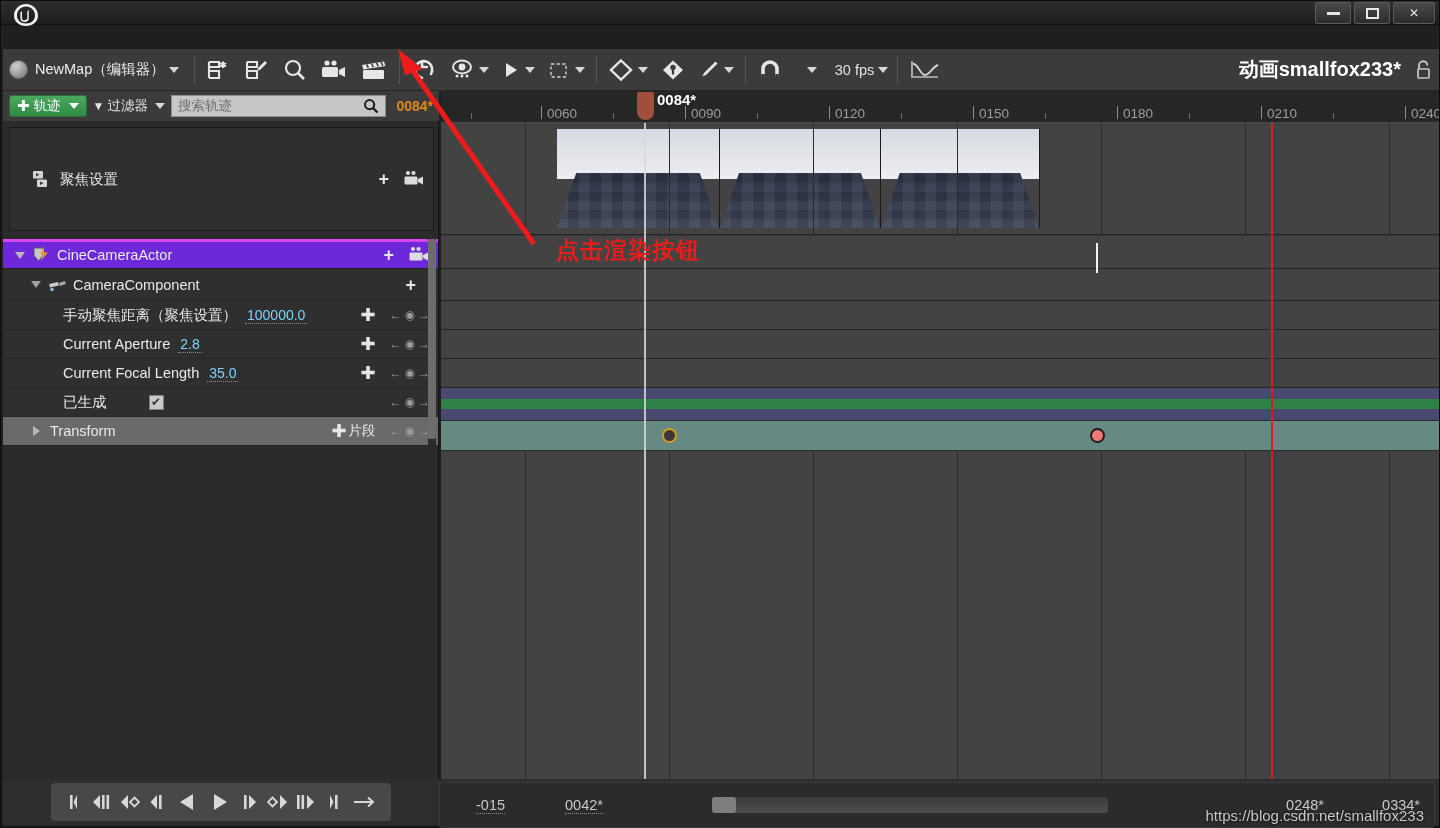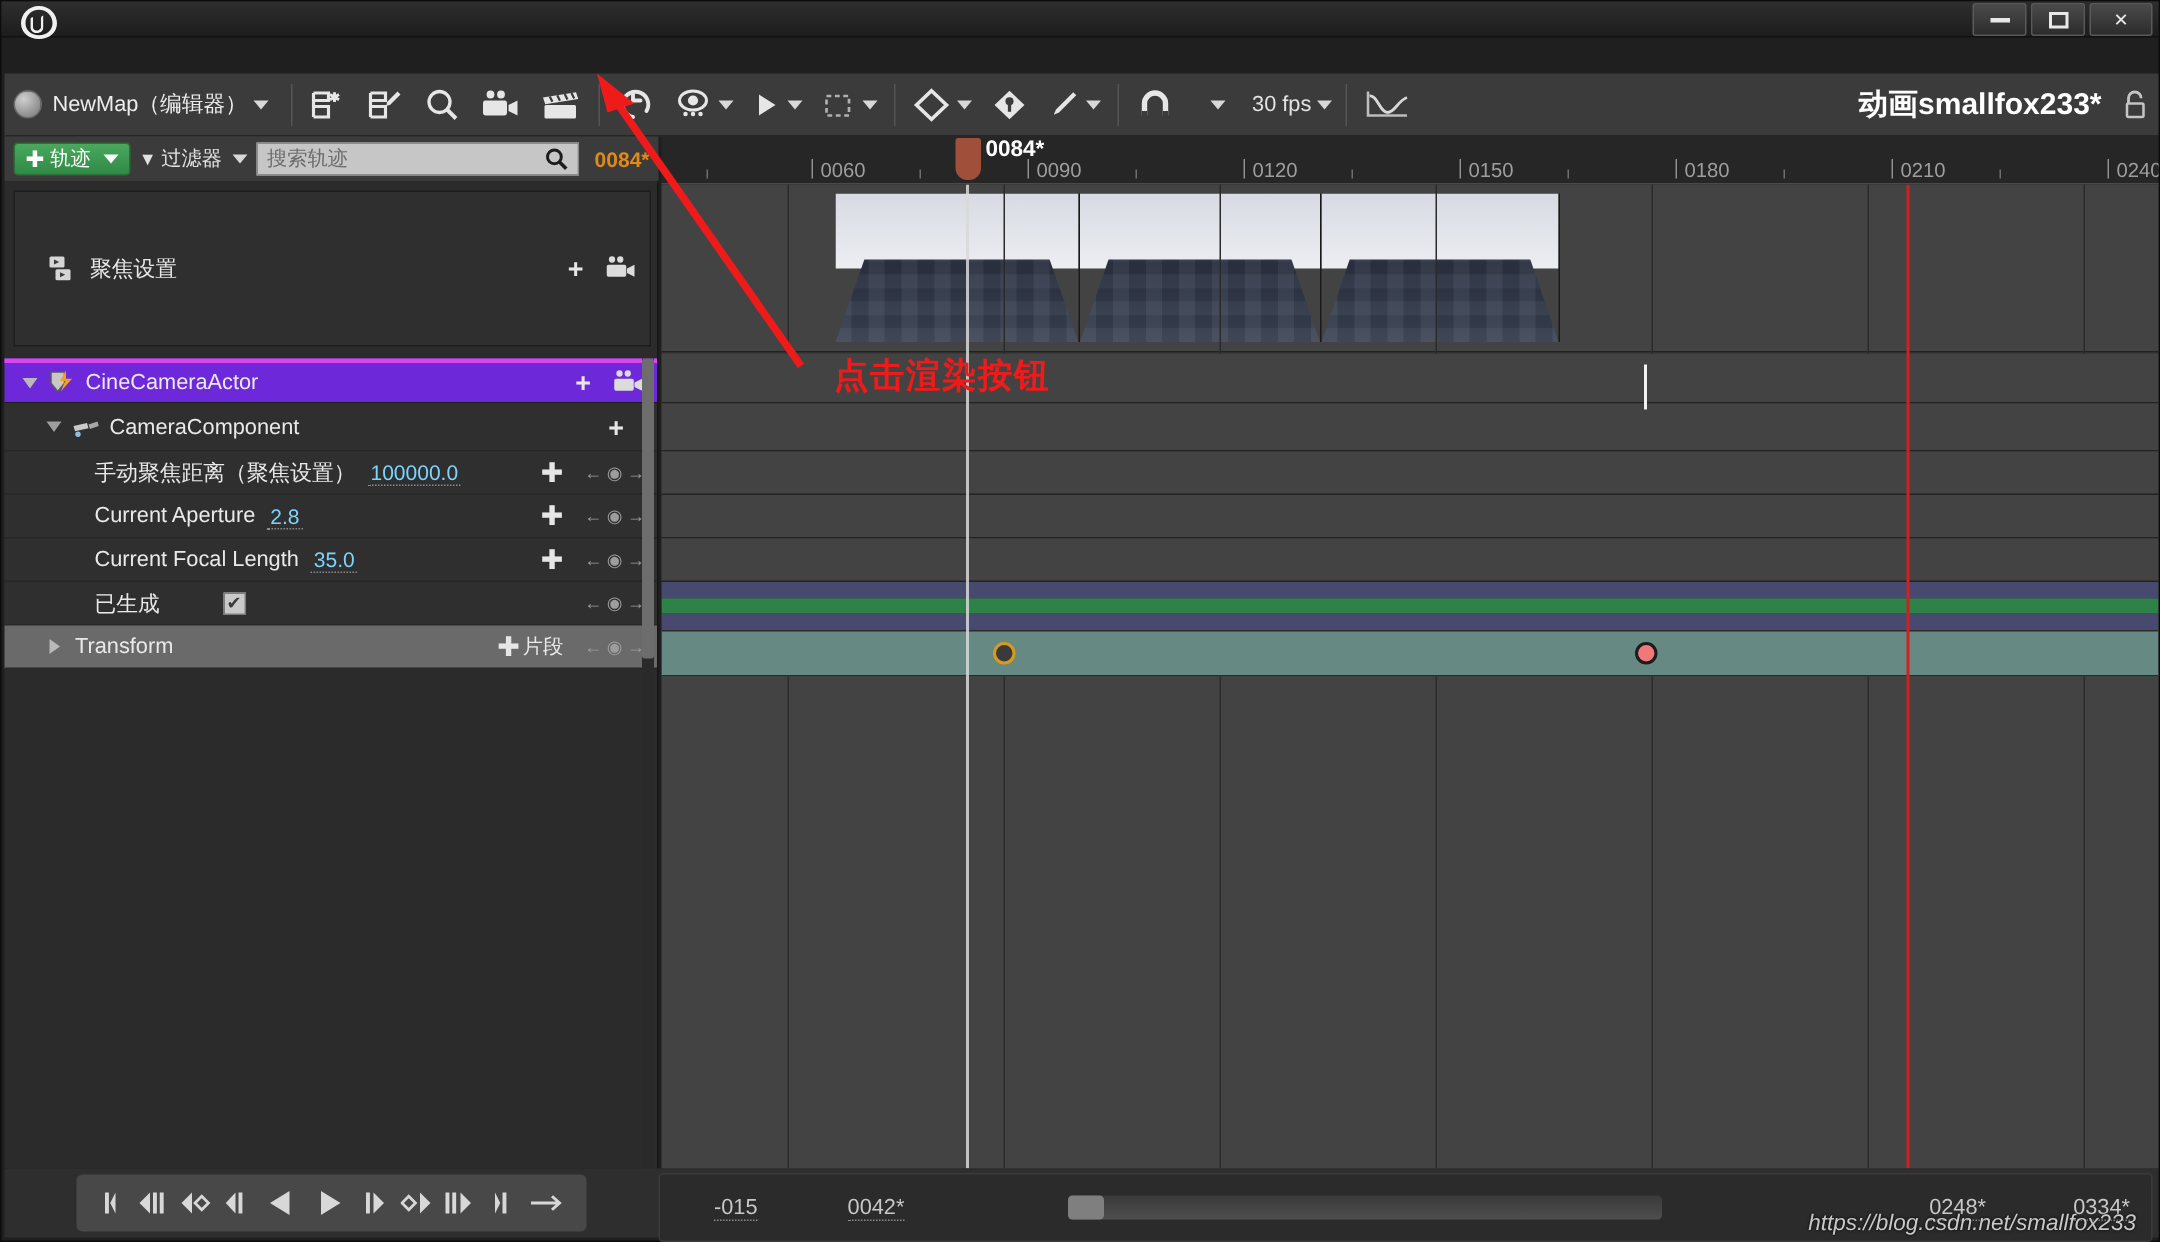--- a/index.html
+++ b/index.html
@@ -682,17 +682,17 @@
     </div>
 
     <div class="bottomright">
       <span class="bnum" style="margin-left:26px;">-015</span>
       <span class="bnum" style="margin-left:60px;">0042*</span>
       <div class="hscroll-track">
         <div class="hscroll-thumb"></div>
       </div>
       <span class="bnum" style="position:absolute;right:110px;">0248*</span>
       <span class="bnum" style="position:absolute;right:14px;text-align:center;">0334*</span>
-      <span class="watermark" style="right:10px;top:24px;font-style:italic;">https://blog.csdn.net/smallfox233</span>
+      <span class="watermark" style="right:10px;top:24px;">https://blog.csdn.net/smallfox233</span>
     </div>
   </div>
 
 </div>
 
 </body></html>

